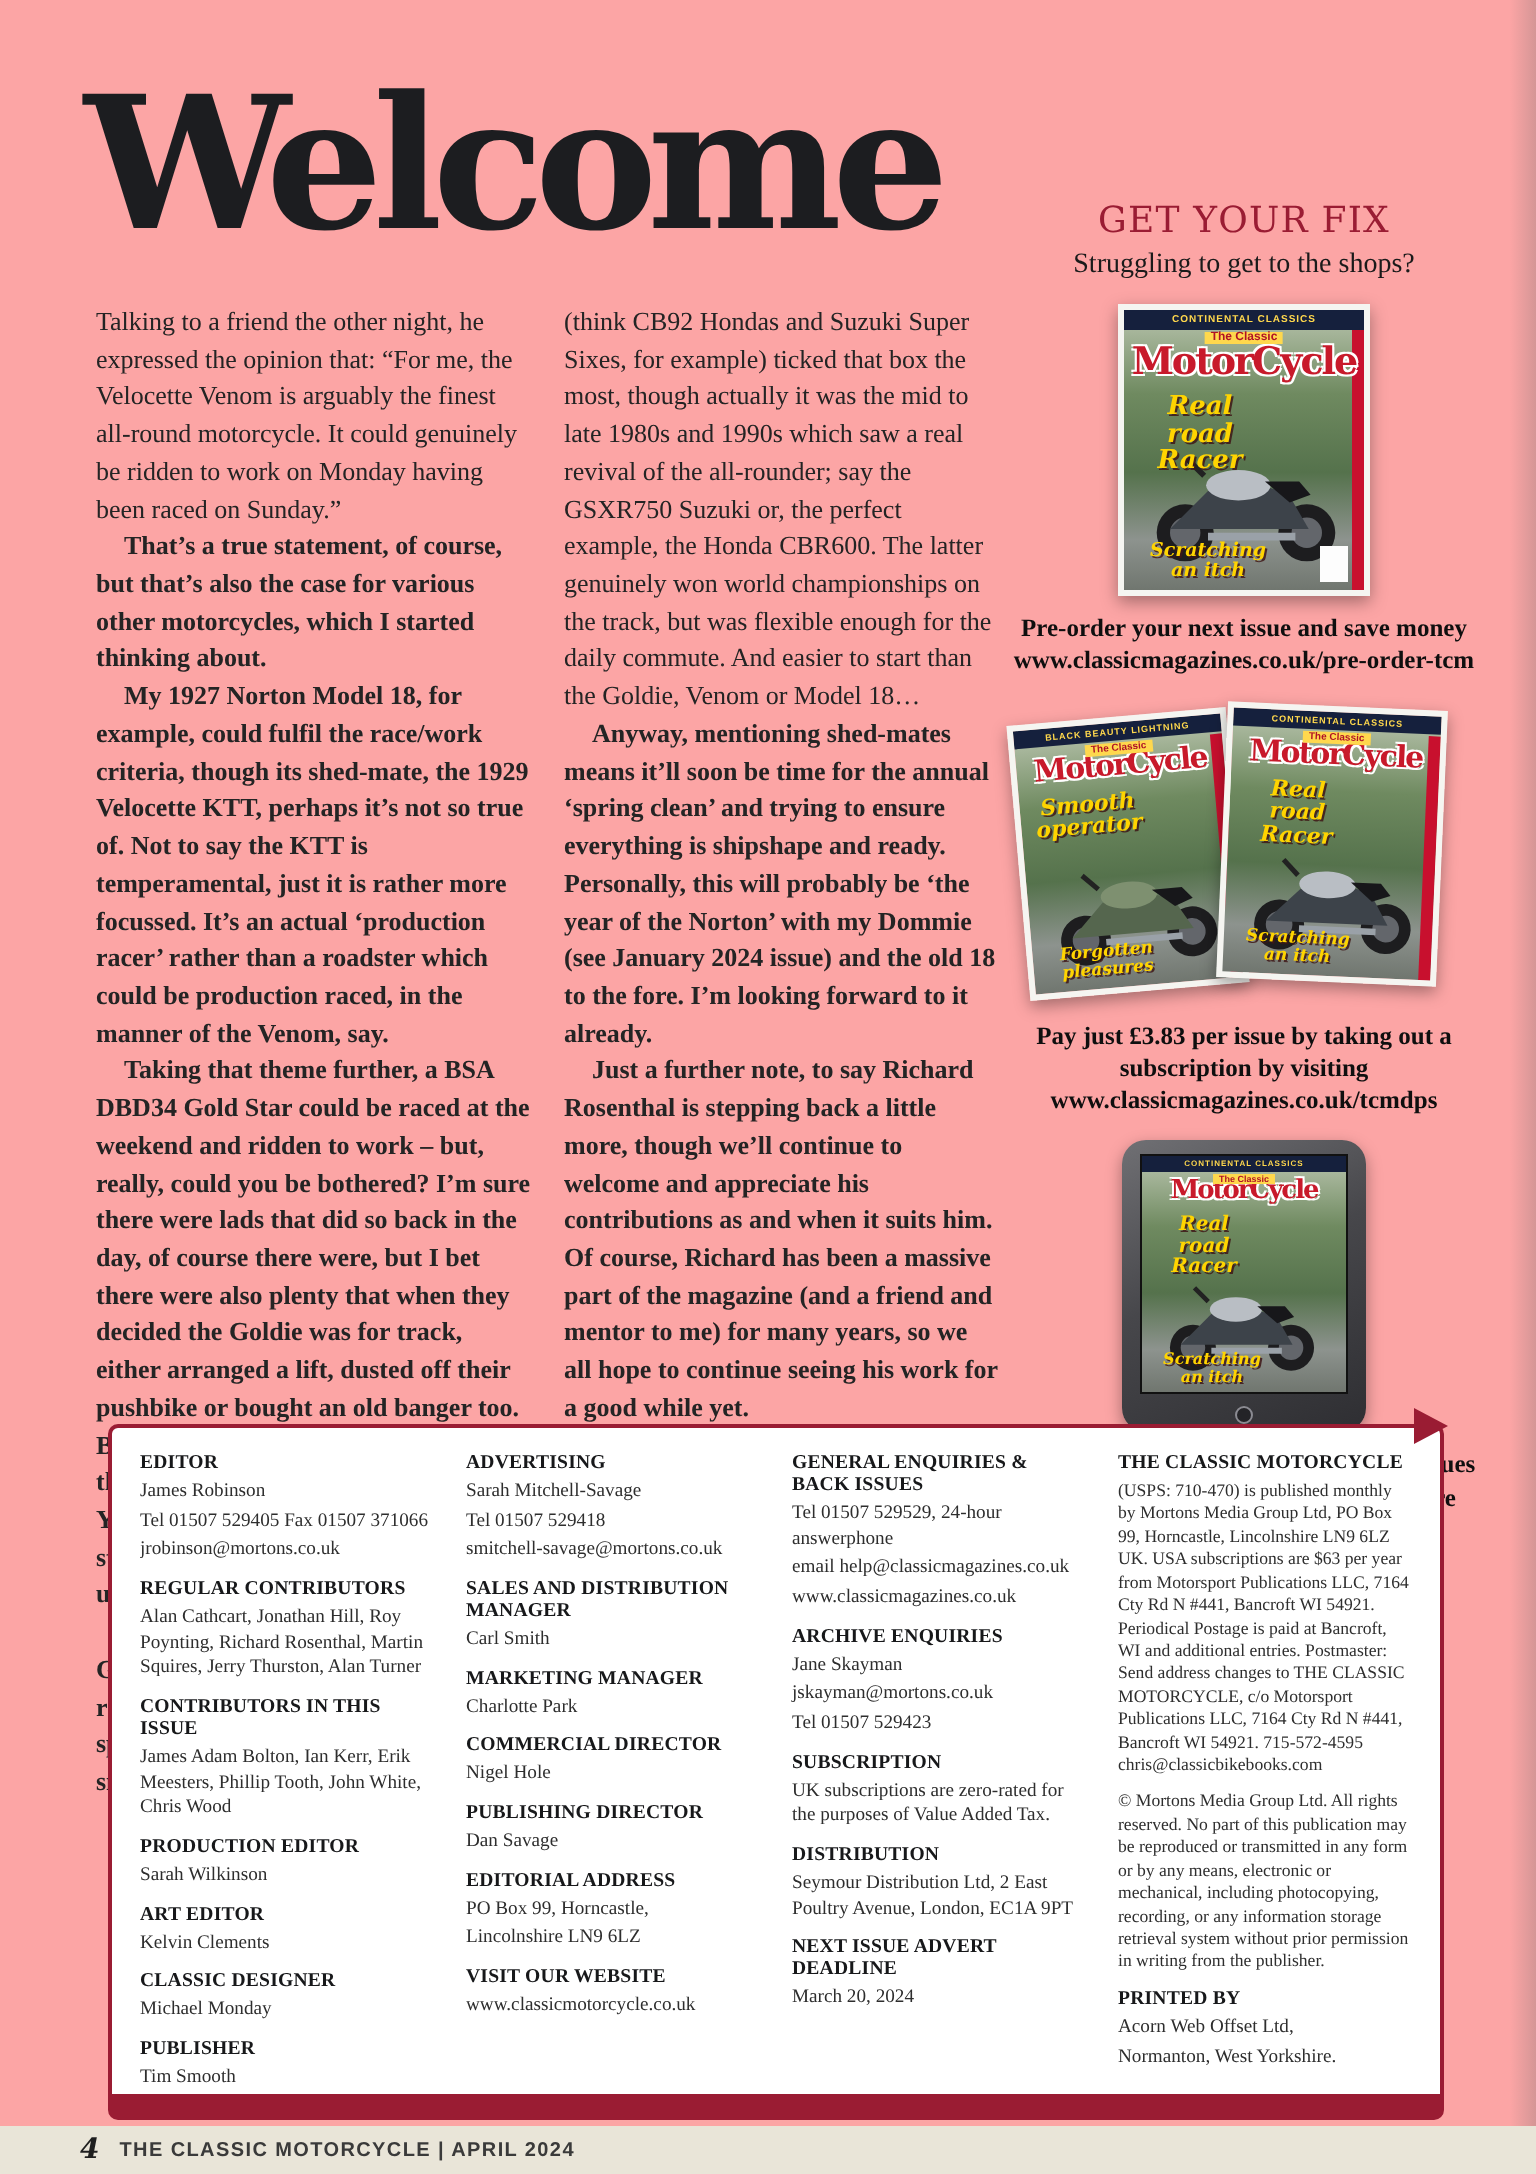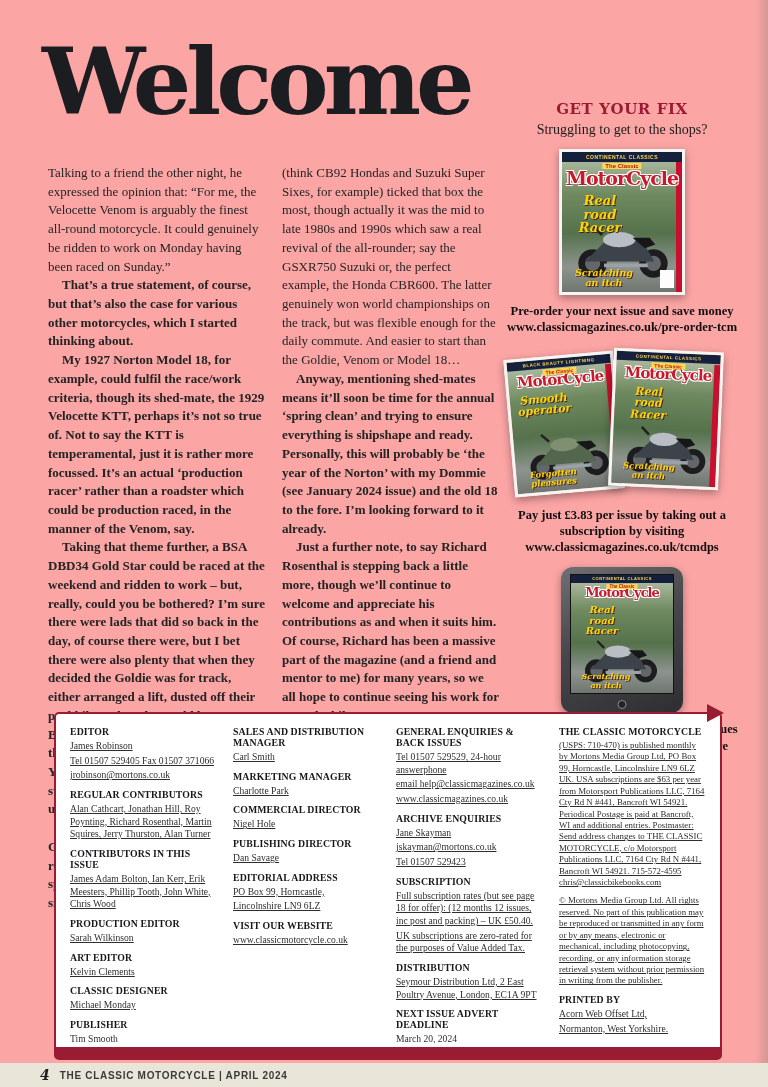--- a/index.html
+++ b/index.html
@@ -9,38 +9,38 @@
 
   .page { position:absolute; inset:0; background:#fca5a5; }
   .edge-shade { position:absolute; right:0; top:0; width:13px; height:1087px;
     background:linear-gradient(90deg, rgba(110,110,110,0) 0%, rgba(110,110,110,0.28) 100%); }
 
   
   .title { position:absolute; left:42px; top:34px; font-family:"DejaVu Serif", serif;
     font-weight:bold; font-size:92px; line-height:1.05; letter-spacing:-5px; color:var(--ink); }
 
   
-  .columns { position:absolute; left:48px; top:164px; width:452px; display:flex; gap:16px;justify-content:center; }
+  .columns { position:absolute; left:48px; top:152px; width:452px; display:flex; gap:16px;justify-content:center; }
   .col { width:218px; font-size:13px; line-height:1.44; color:#242424; }
   .col p { margin:0; }
   .col p.indent { text-indent:14px;font-weight:bold; }
 
   .editor-row { display:flex; margin-top:12px; align-items:flex-start; }
   .photo { width:120px; height:134px; flex:none; display:block; }
   .sig-block { margin-left:10px; padding-top:18px; }
   .signature { font-family:"DejaVu Serif", serif; font-style:italic; font-weight:bold;
     font-size:29px; transform:rotate(-7deg); color:#15171b; display:inline-block; white-space:nowrap; }
   .editor-name { font-family:"DejaVu Serif", serif; font-weight:bold; font-size:17px;
     line-height:1.12; margin-top:16px; color:#15171b; width:100px; }
   .editor-role { font-size:13.5px; margin-top:3px; color:#26262a; }
 
   
   .sidebar { position:absolute; left:505px; top:100px; width:234px; text-align:center; }
-  .sb-heading { font-family:"DejaVu Serif", serif; color:var(--accent); font-size:15px;
-    font-weight:bold; letter-spacing:0.6px; }
+  .sb-heading { font-family:"DejaVu Serif", serif; color:var(--accent); font-size:18px;
+    font-weight:normal; letter-spacing:0.6px; }
   .sb-sub { font-size:14px; margin-top:4px; color:#1a1a1a; }
   .sb-caption { font-weight:bold; font-size:12.5px; margin-top:8px; line-height:1.3; color:#0f0f0f; }
   .promo { margin-top:11px; }
 
   
   .cover { position:relative; overflow:hidden; border:3px solid #f5f5f1;
     background:linear-gradient(180deg,#b9c4ae 0%,#6f8a60 30%,#55724c 58%,#8d938e 82%,#70766f 100%);
     box-shadow:0 3px 8px rgba(0,0,0,0.35); }
   .cover-lg { width:126px; height:146px; margin:0 auto; }
   .cover-strip { position:absolute; top:0; left:0; right:0; height:10px; background:#15203d;
@@ -95,21 +95,21 @@
     border:2px solid var(--accent); border-bottom:13px solid var(--accent); border-radius:5px;
     padding:12px 14px 4px; background:#fff; }
   .box-arrow { position:absolute; right:-4px; top:-10px; width:0; height:0;
     border-top:9px solid transparent; border-bottom:9px solid transparent;
     border-left:17px solid var(--accent); }
   .credits-grid { display:grid; grid-template-columns:repeat(4,1fr); column-gap:16px;
     height:100%; overflow:hidden; text-align:left; }
   .cr-sec { margin-bottom:7px; }
   .cr-sec h4 { font-family:"Liberation Serif", serif; font-size:9.8px; font-weight:bold;
     color:#17181a; margin-bottom:3px; letter-spacing:0.1px; }
-  .cr-sec p { font-size:9.6px; line-height:1.32; color:#2e2e2e; margin-bottom:2px;text-decoration:underline; }
+  .cr-sec p { font-size:9.6px; line-height:1.32; color:#2e2e2e; margin-bottom:2px; }
   .cr-sec.small p { font-size:8.8px; line-height:1.3; }
 
   
   .footer { position:absolute; left:0; top:1063px; width:768px; height:24px; background:#e9e5d8;
     display:flex; align-items:center; gap:10px; padding-left:40px;
     font-family:"Liberation Sans", sans-serif; }
   .footer .pg { font-family:"DejaVu Serif", serif; font-weight:bold; font-style:italic;
     font-size:14px; color:#1f1f1f; }
   .footer .ft { font-size:10px; letter-spacing:0.7px; color:#3a3a3a; font-weight:bold; }
 </style>
@@ -301,20 +301,26 @@
             <h4>CLASSIC DESIGNER</h4>
             <p>Michael Monday</p>
           </div>
           <div class="cr-sec">
             <h4>PUBLISHER</h4>
             <p>Tim Smooth</p>
           </div>
         </div>
       <div>
           <div class="cr-sec">
+            <h4>ADVERTISING</h4>
+            <p>Sarah Mitchell-Savage</p>
+            <p>Tel 01507 529418</p>
+            <p>smitchell-savage@mortons.co.uk</p>
+          </div>
+          <div class="cr-sec">
             <h4>SALES AND DISTRIBUTION MANAGER</h4>
             <p>Carl Smith</p>
           </div>
           <div class="cr-sec">
             <h4>MARKETING MANAGER</h4>
             <p>Charlotte Park</p>
           </div>
           <div class="cr-sec">
             <h4>COMMERCIAL DIRECTOR</h4>
             <p>Nigel Hole</p>
@@ -341,21 +347,20 @@
             <p>www.classicmagazines.co.uk</p>
           </div>
           <div class="cr-sec">
             <h4>ARCHIVE ENQUIRIES</h4>
             <p>Jane Skayman</p>
             <p>jskayman@mortons.co.uk</p>
             <p>Tel 01507 529423</p>
           </div>
           <div class="cr-sec">
             <h4>SUBSCRIPTION</h4>
-            <p>Full subscription rates (but see page 18 for offer): (12 months 12 issues, inc post and packing) – UK £50.40.</p>
             <p>UK subscriptions are zero-rated for the purposes of Value Added Tax.</p>
           </div>
           <div class="cr-sec">
             <h4>DISTRIBUTION</h4>
             <p>Seymour Distribution Ltd, 2 East Poultry Avenue, London, EC1A 9PT</p>
           </div>
           <div class="cr-sec">
             <h4>NEXT ISSUE ADVERT DEADLINE</h4>
             <p>March 20, 2024</p>
           </div>

